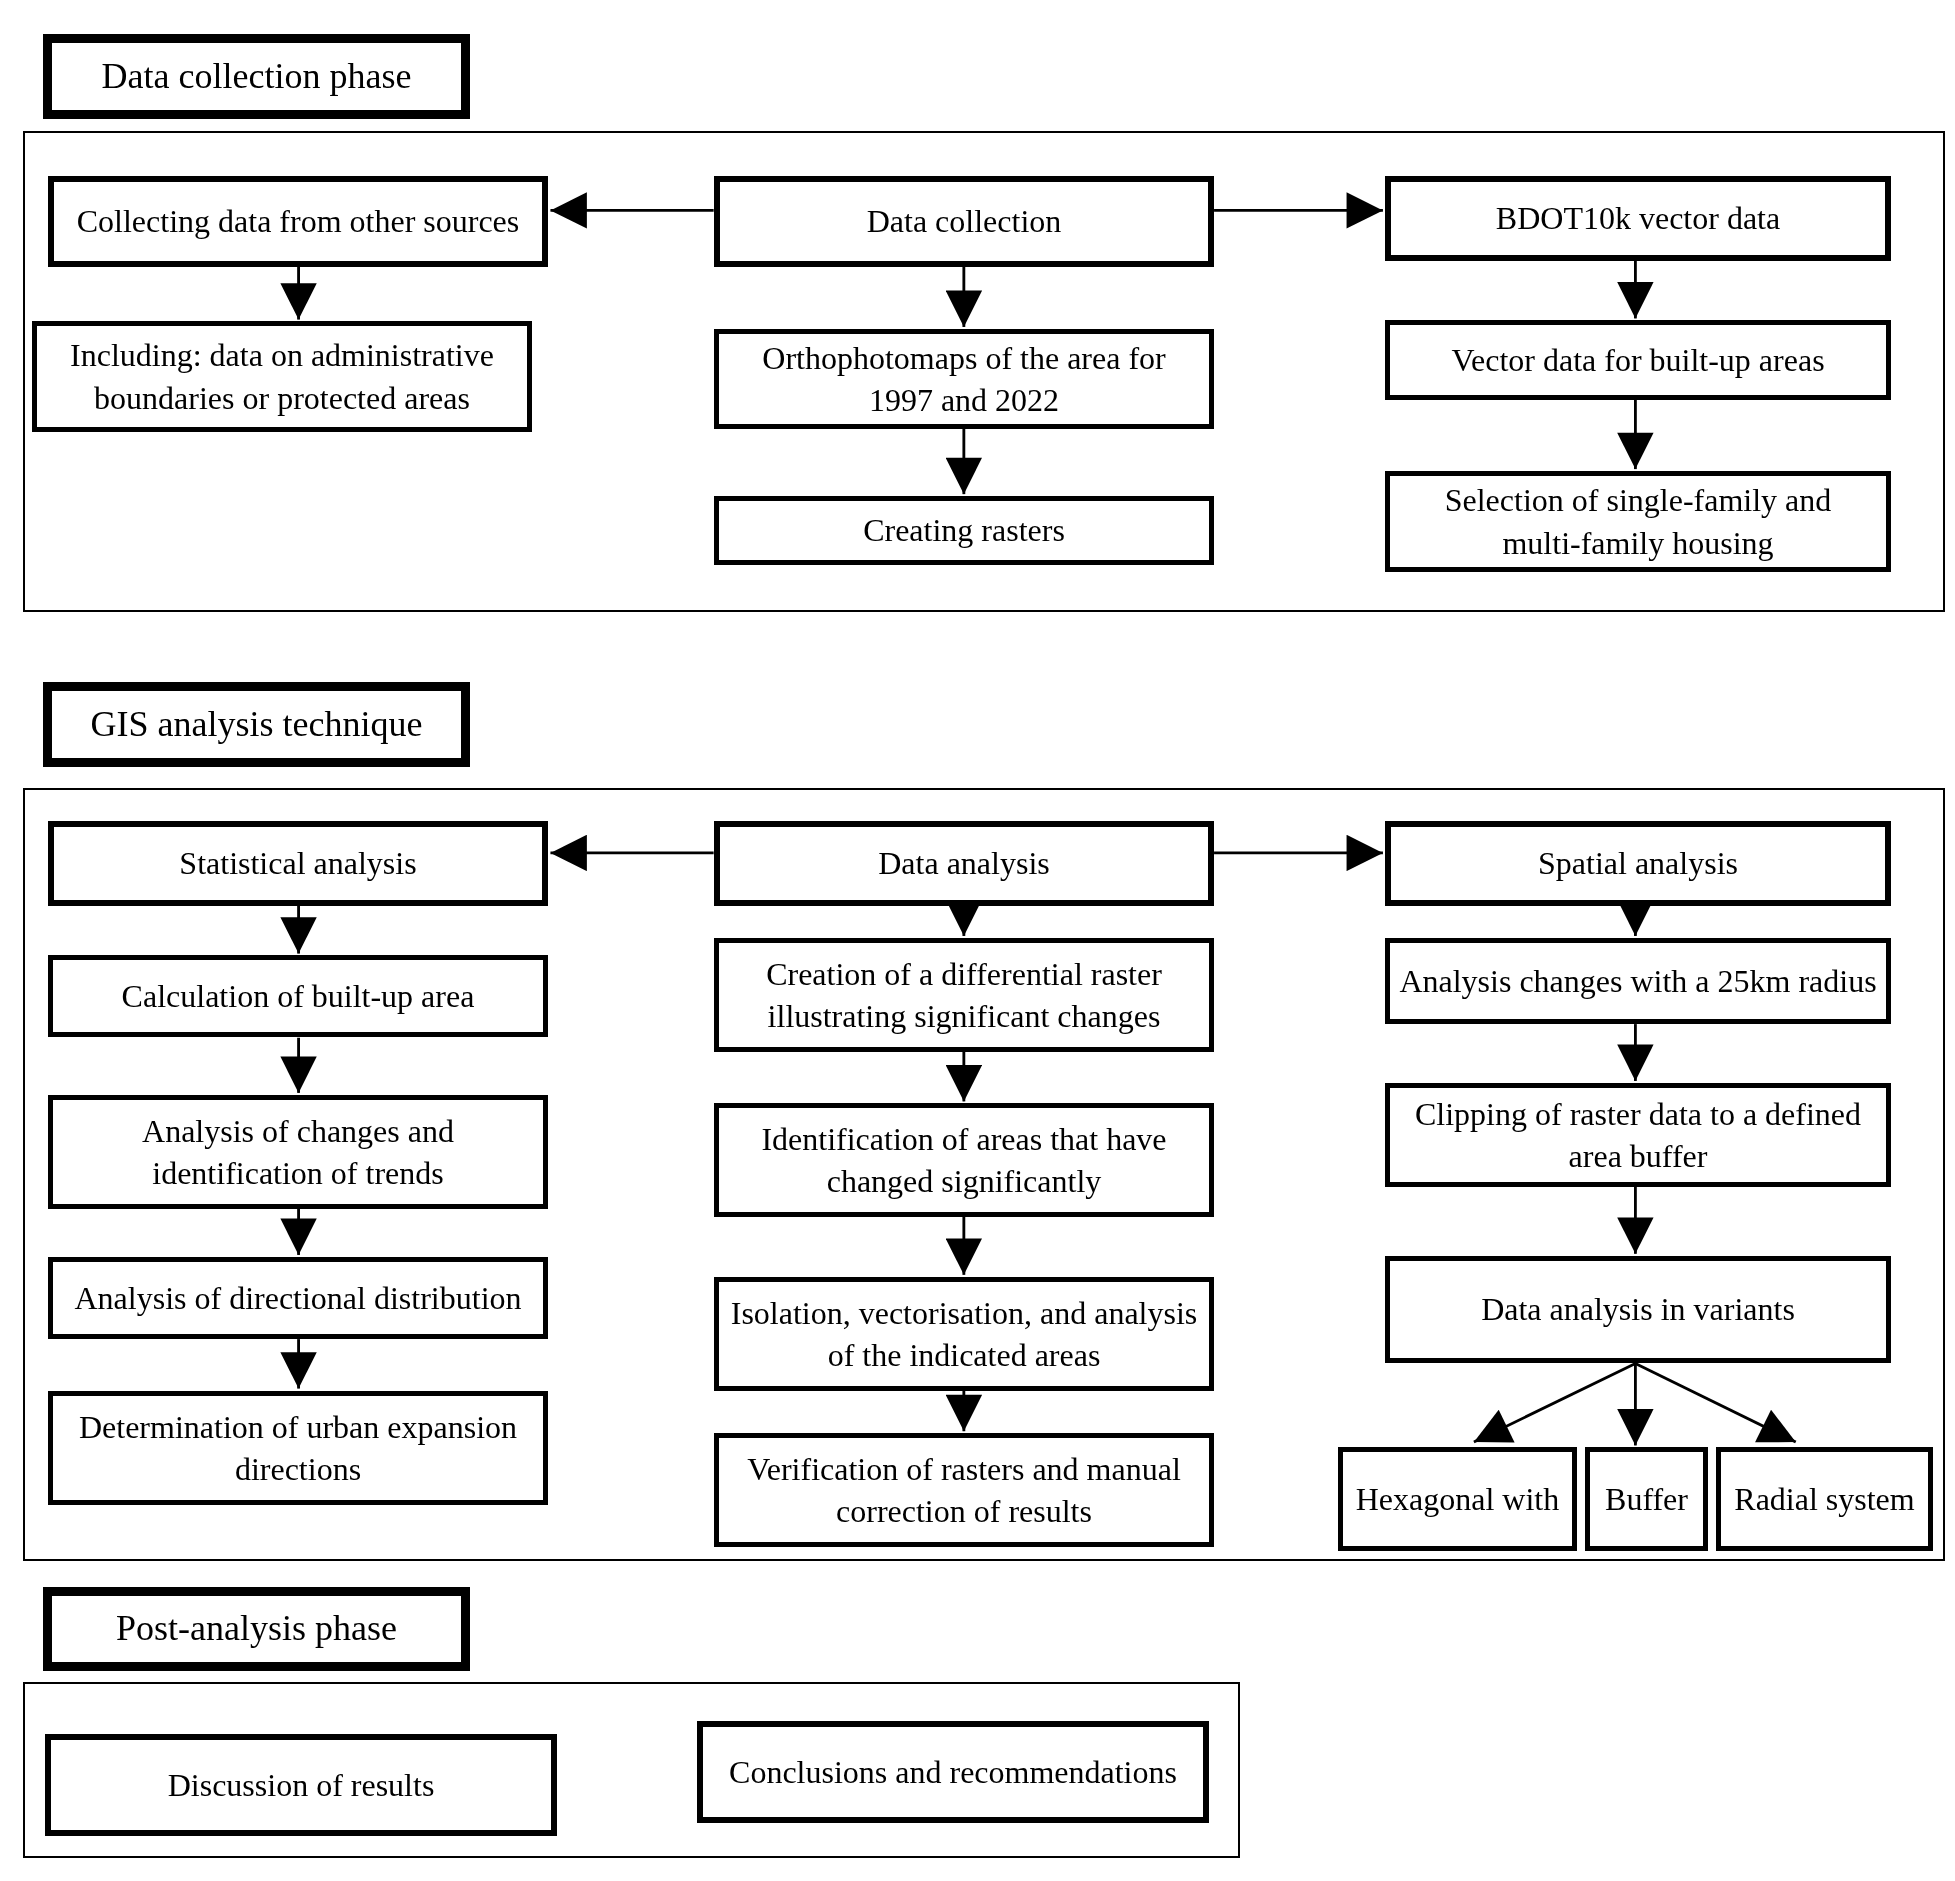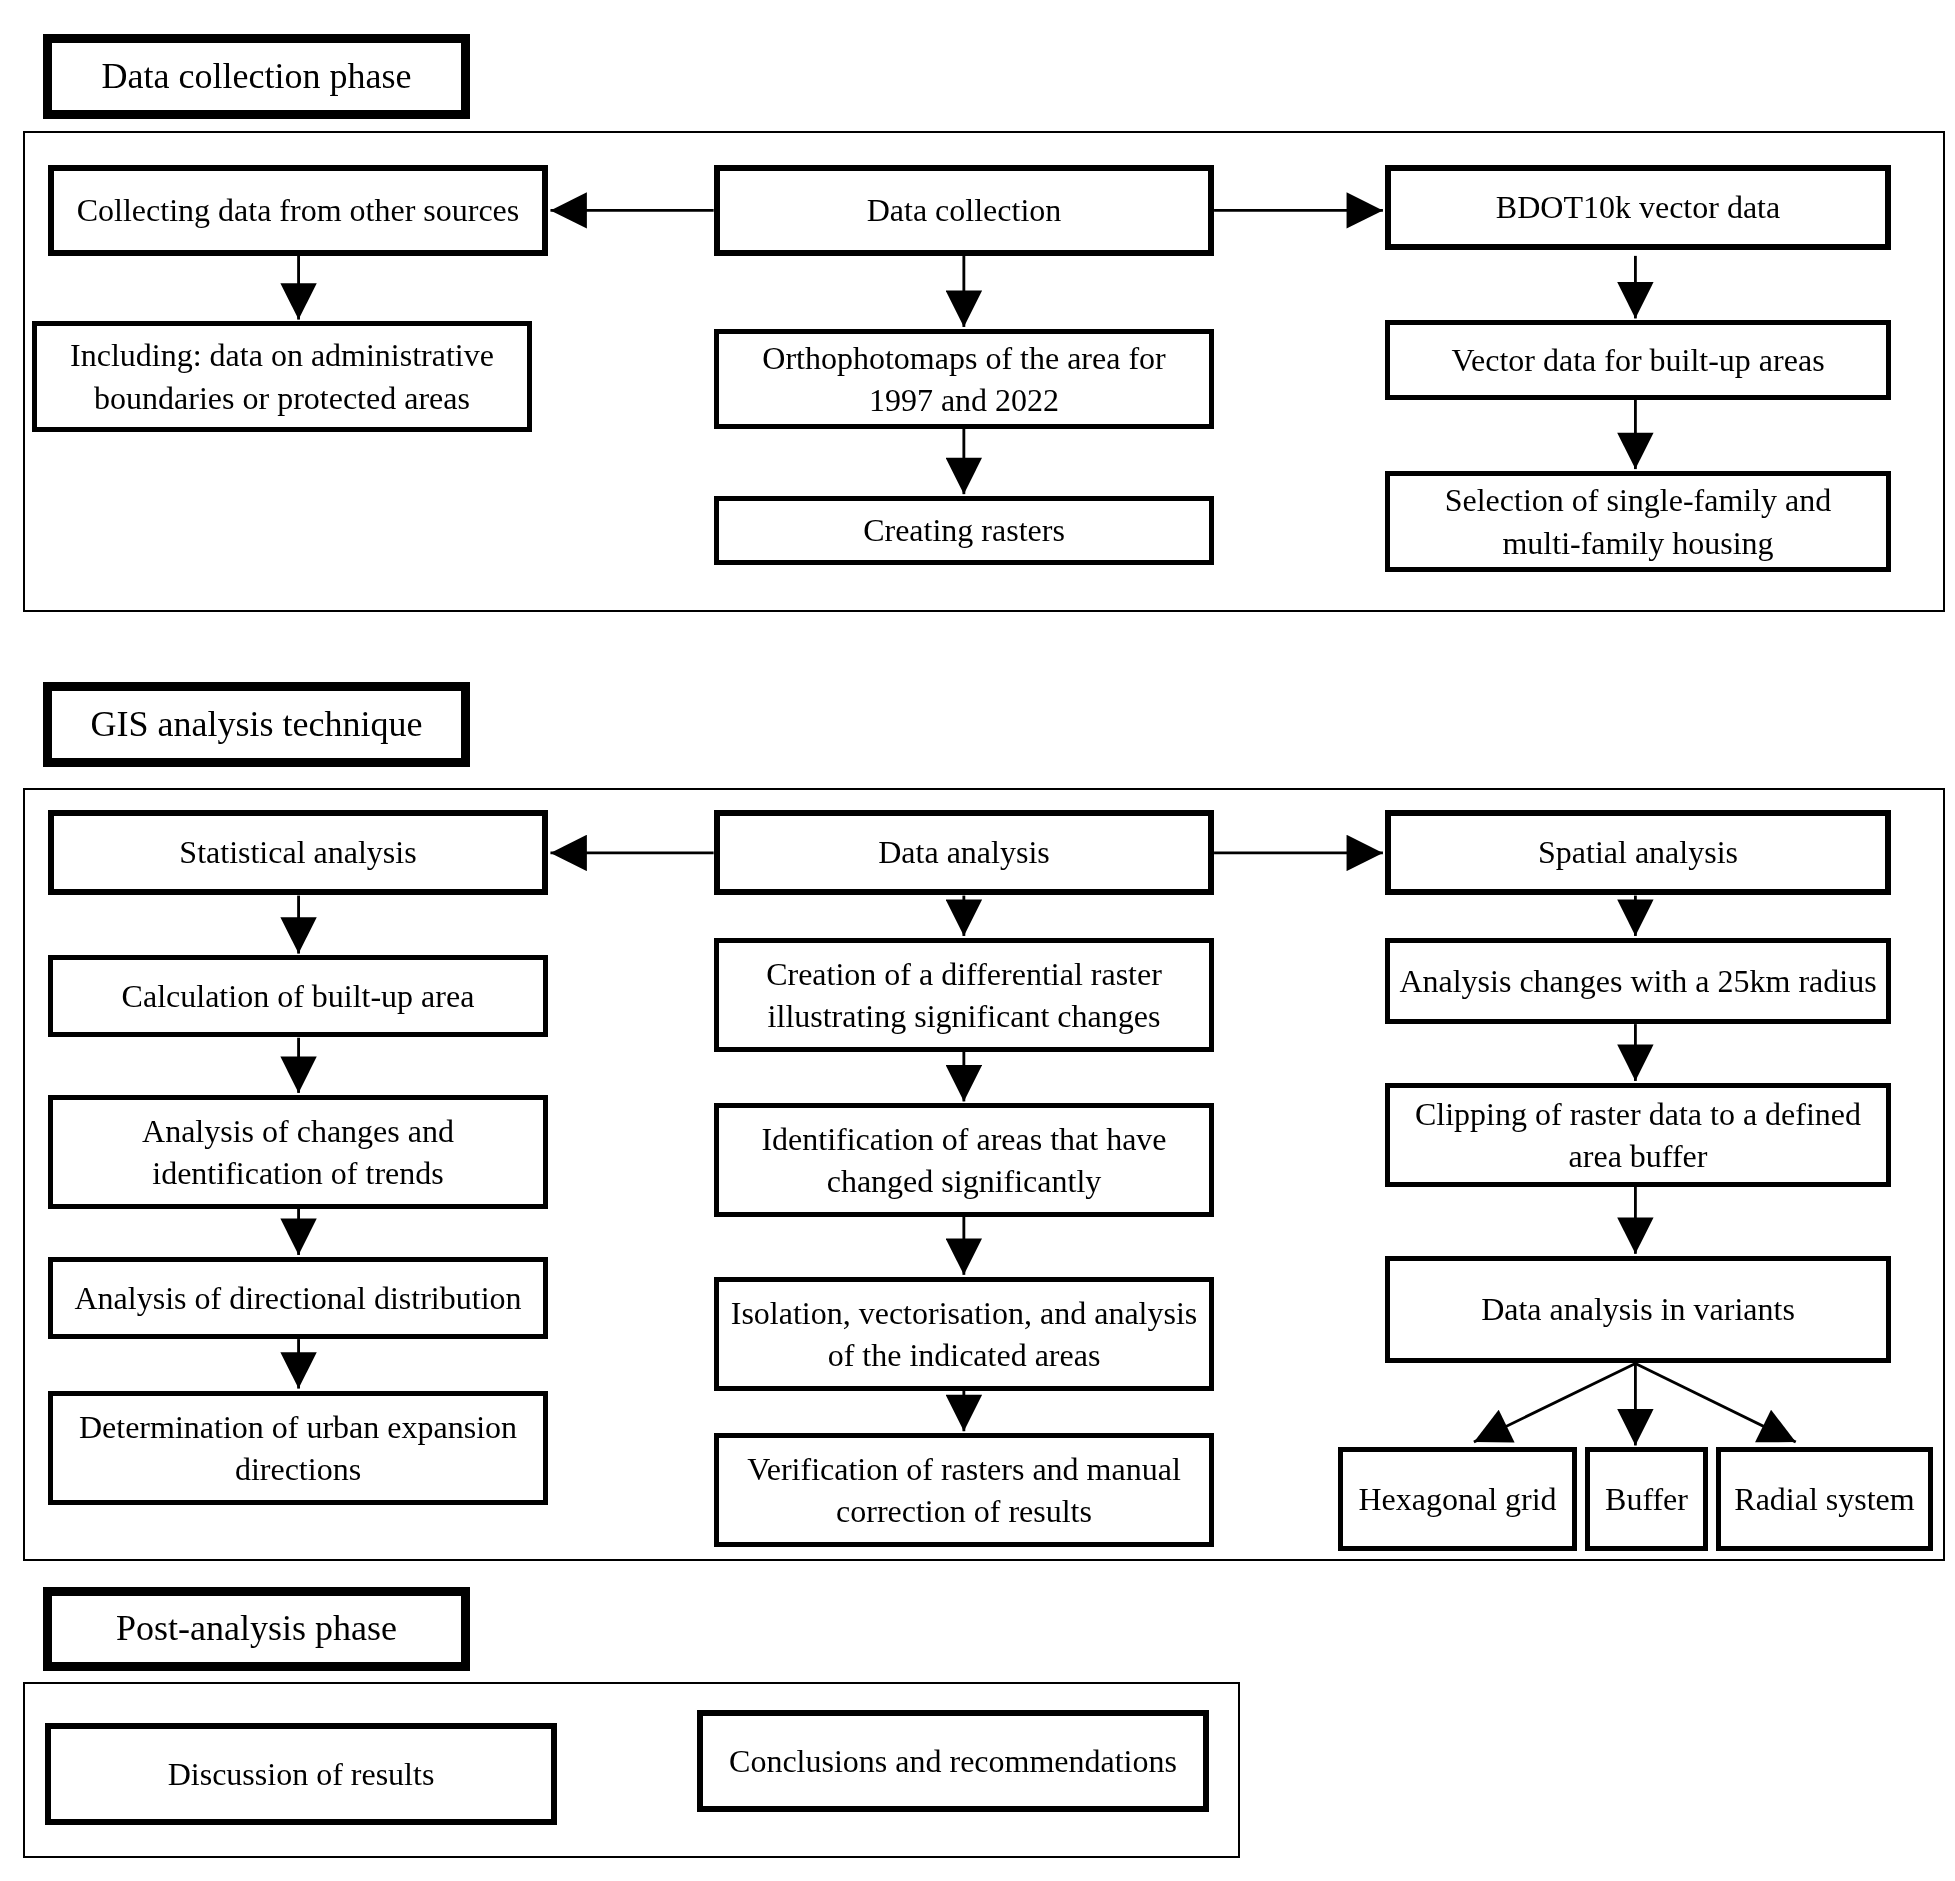--- a/index.html
+++ b/index.html
@@ -15,21 +15,21 @@
     position:absolute;
     box-sizing:border-box;
     background:#ffffff;
     display:flex;align-items:center;justify-content:center;
     text-align:center;
     white-space:pre;
     font-size:32px;line-height:1.32;
     z-index:2;
   }
   .hdr{border:9px solid #000;font-size:36px;}
-  .thick{border:6.8px solid #000;}
+  .thick{border:6.8px solid #000;margin-top:11px;}
   .box{border:5.1px solid #000;}
   .container{
     position:absolute;box-sizing:border-box;
     border:2.3px solid #000;background:transparent;z-index:0;
   }
   svg line, svg polyline{stroke:#000;stroke-width:5;fill:none;}
 </style>
 </head>
 <body>
 
@@ -108,21 +108,21 @@
   <div class="node box" style="left:714px;top:1277px;width:500px;height:114px">Isolation, vectorisation, and analysis
 of the indicated areas</div>
   <div class="node box" style="left:714px;top:1433px;width:500px;height:114px">Verification of rasters and manual
 correction of results</div>
 
   <div class="node box" style="left:1385px;top:938px;width:506px;height:86px">Analysis changes with a 25km radius</div>
   <div class="node box" style="left:1385px;top:1083px;width:506px;height:104px">Clipping of raster data to a defined
 area buffer</div>
   <div class="node box" style="left:1385px;top:1256px;width:506px;height:107px">Data analysis in variants</div>
 
-  <div class="node box" style="left:1338px;top:1447px;width:239px;height:104px">Hexagonal grid</div>
+  <div class="node box" style="left:1338px;top:1447px;width:239px;height:104px">Hexagonal with</div>
   <div class="node box" style="left:1585px;top:1447px;width:123px;height:104px">Buffer</div>
   <div class="node box" style="left:1716px;top:1447px;width:217px;height:104px">Radial system</div>
 
   <div class="node hdr" style="left:43px;top:1587px;width:427px;height:84px">Post-analysis phase</div>
 
   <div class="container" style="left:23px;top:1682px;width:1217px;height:176px"></div>
 
   <div class="node thick" style="left:45px;top:1723px;width:512px;height:102px">Discussion of results</div>
   <div class="node thick" style="left:697px;top:1710px;width:512px;height:102px">Conclusions and recommendations</div>
 

